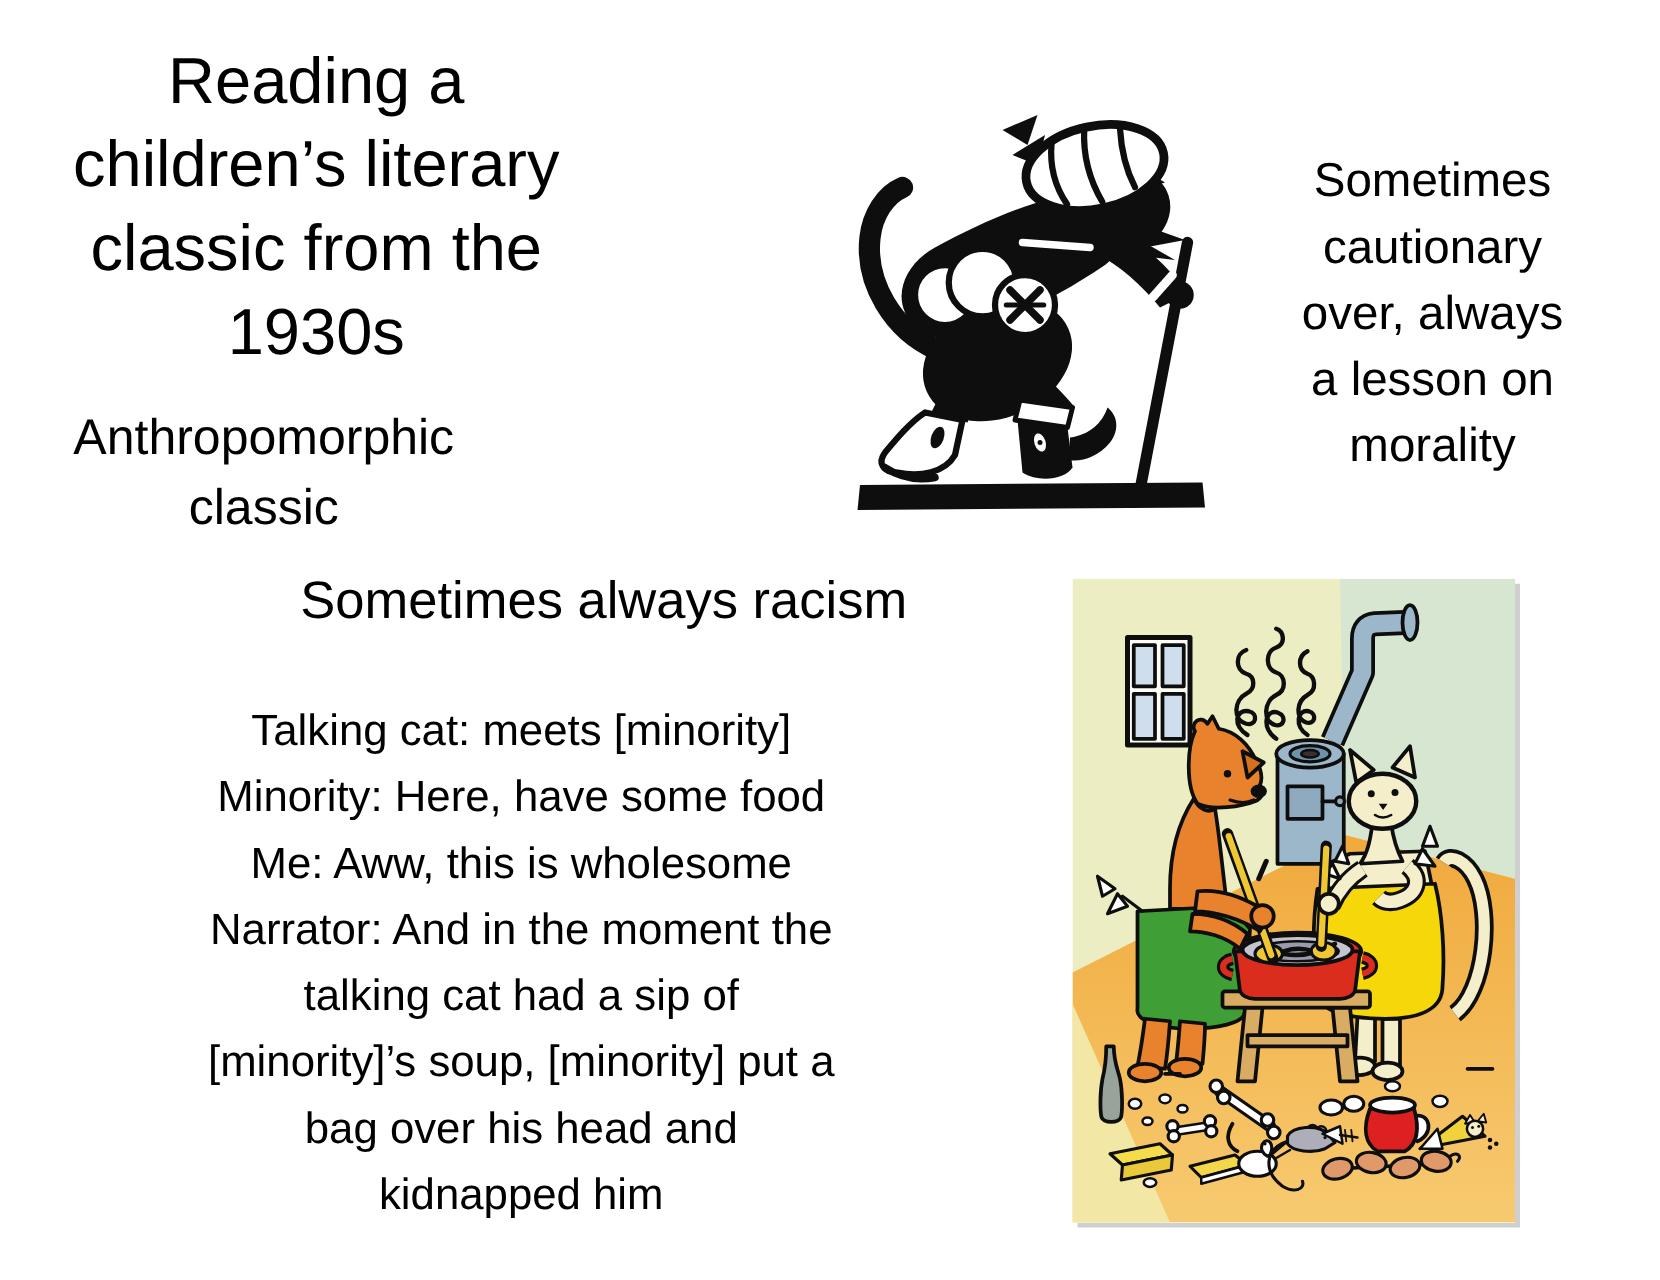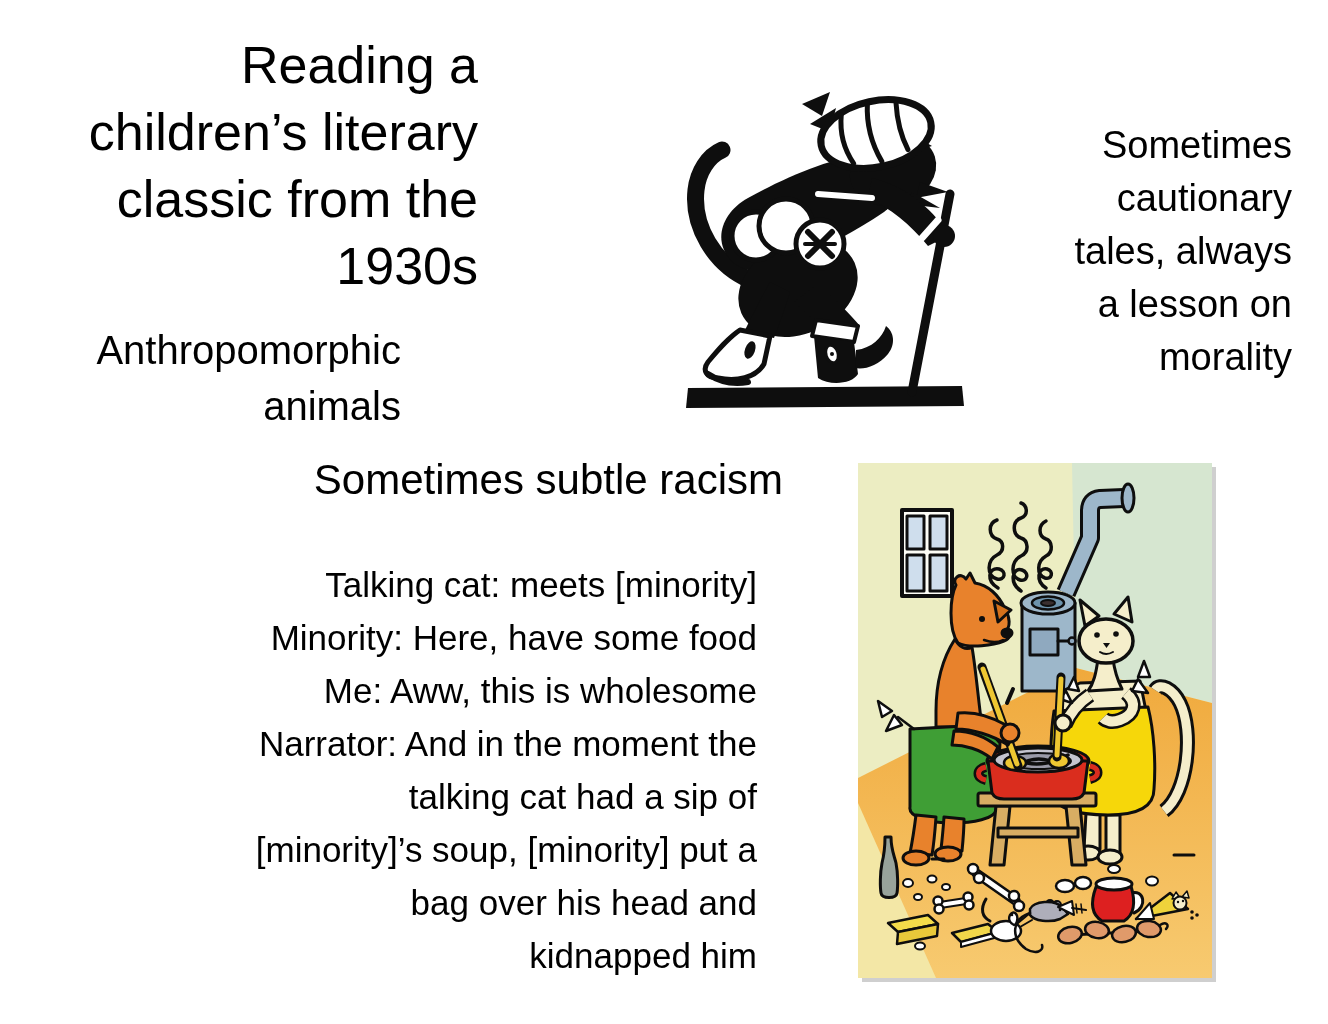--- a/index.html
+++ b/index.html
@@ -6,21 +6,21 @@
     --page-bg:#ffffff; --text:#000000; --ink:#0e0e0e;
     --wall-left:#ecedc2; --wall-right:#d6e6d0; --floor:#f0a93c; --floor-light:#f7ca70;
     --pale-wedge:#f3e7a6; --dog:#e8822c; --dog-apron:#3f9e35; --cat:#f5eecb;
     --cat-apron:#f6d70a; --pot:#da2d1e; --stove:#9db7ca; --spoon:#eec732;
     --table:#d8ad63; --jug:#dd2020; --window:#cfdeed; --sausage:#e09a6a;
     --mouse:#aeaeba; --bottle:#98a39b; --butter:#f4dc4a; --cone:#efd33b;
   }
   html,body{margin:0;padding:0}
   body{width:1328px;height:1024px;background:var(--page-bg);color:var(--text);
        font-family:"Liberation Sans",sans-serif;position:relative;overflow:hidden}
-  .txt{position:absolute;text-align:right;white-space:pre}
+  .txt{position:absolute;text-align:center;white-space:pre}
   #title   {left:28px;  top:32px;  width:450px;font-size:52px;line-height:67px}
   #subtitle{left:21px;  top:322px; width:380px;font-size:40px;line-height:56px}
   #rightnote{left:1000px;top:119px; width:292px;font-size:38px;line-height:53px}
   #midnote {left:183px; top:455px; width:600px;font-size:42px;line-height:50px}
   #dialogue{left:77px;  top:558px; width:680px;font-size:35px;line-height:53px}
   #bwcat   {position:absolute;left:650px;top:86px;width:320px;height:330px}
   #kitchen {position:absolute;left:858px;top:463px;width:354px;height:515px;
             box-shadow:4px 4px 0 #cfcfcf}
   svg{display:block;width:100%;height:100%}
   .o{stroke:var(--ink);stroke-linejoin:round;stroke-linecap:round}
@@ -36,27 +36,27 @@
   .gf1{stop-color:var(--floor)} .gf2{stop-color:var(--floor-light)}
 </style>
 </head>
 <body>
 
 <div class="txt" id="title">Reading a
 children’s literary
 classic from the
 1930s</div>
 <div class="txt" id="subtitle">Anthropomorphic
-animals</div>
+classic</div>
 <div class="txt" id="rightnote">Sometimes
 cautionary
-tales, always
+over, always
 a lesson on
 morality</div>
-<div class="txt" id="midnote">Sometimes subtle racism</div>
+<div class="txt" id="midnote">Sometimes always racism</div>
 <div class="txt" id="dialogue">Talking cat: meets [minority]
 Minority: Here, have some food
 Me: Aww, this is wholesome
 Narrator: And in the moment the
 talking cat had a sip of
 [minority]’s soup, [minority] put a
 bag over his head and
 kidnapped him</div>
 
 <div id="bwcat">

